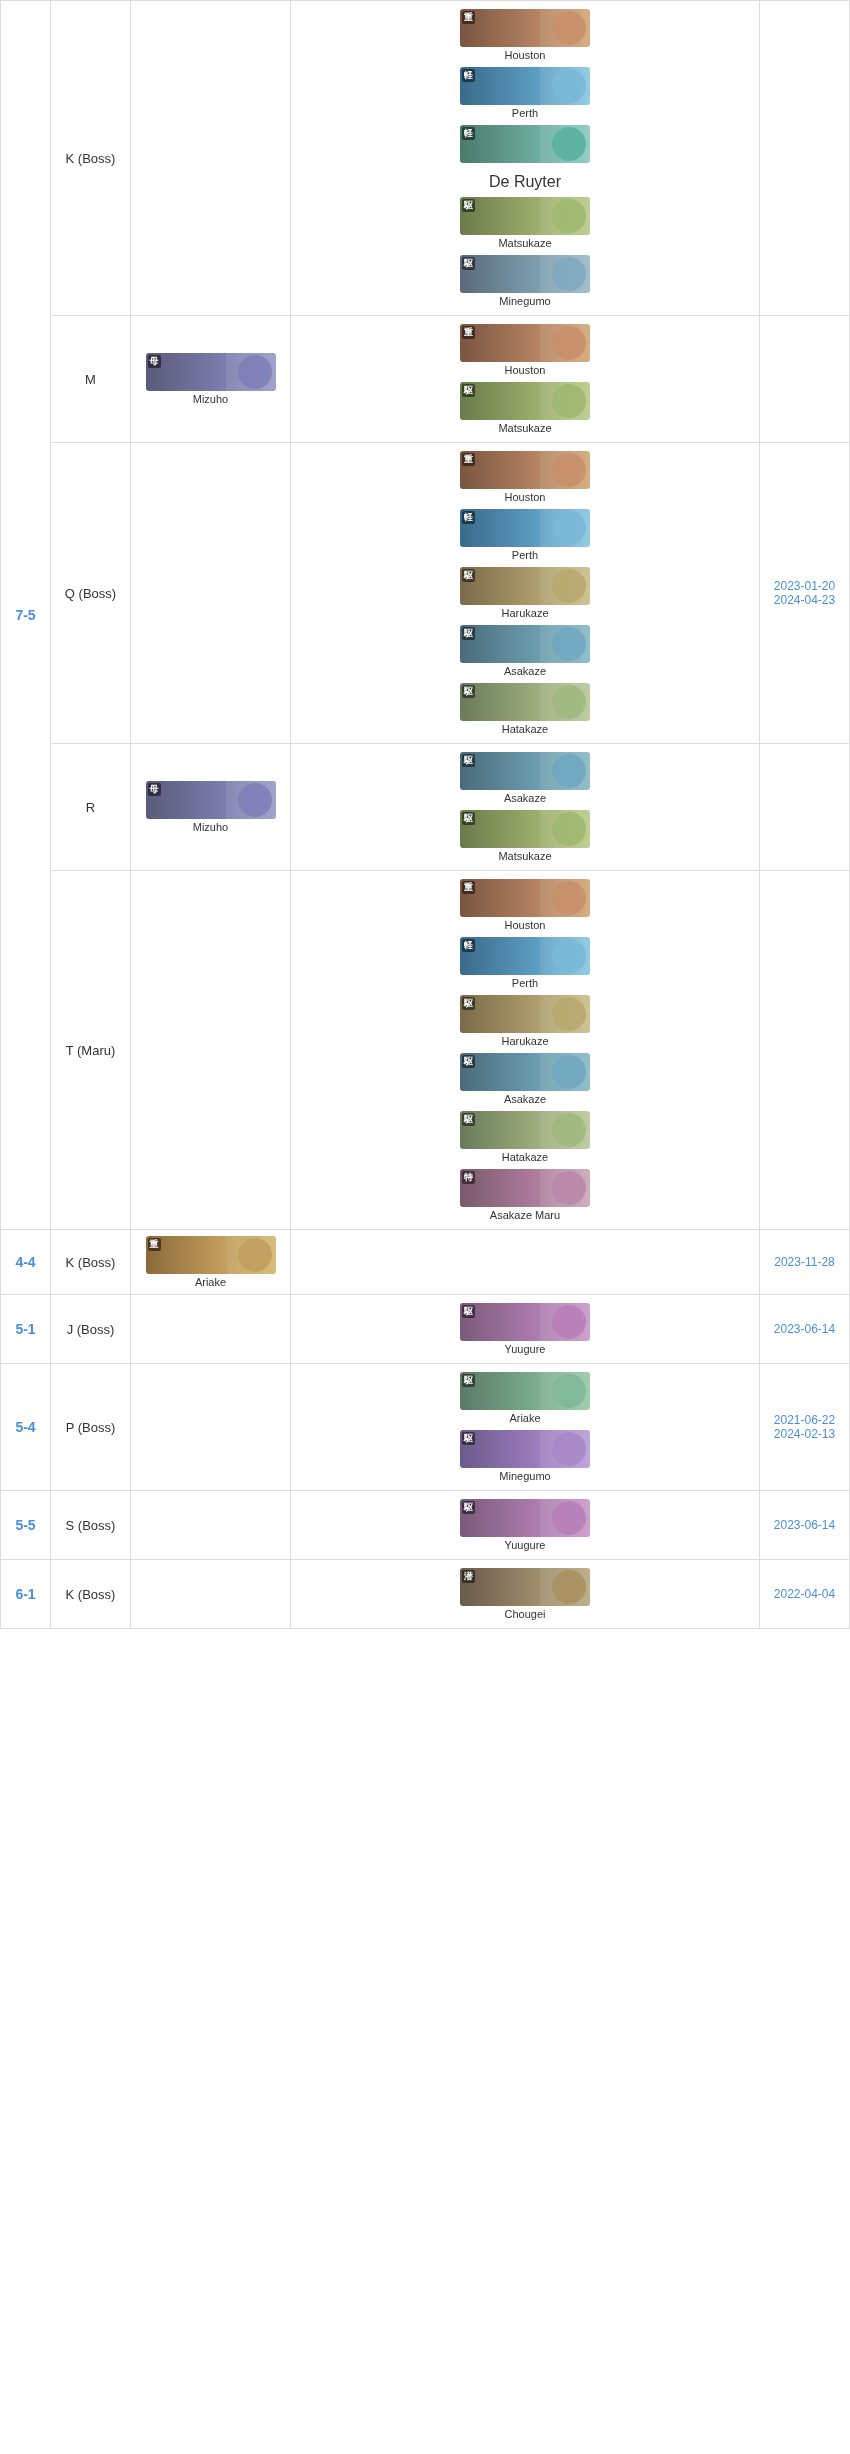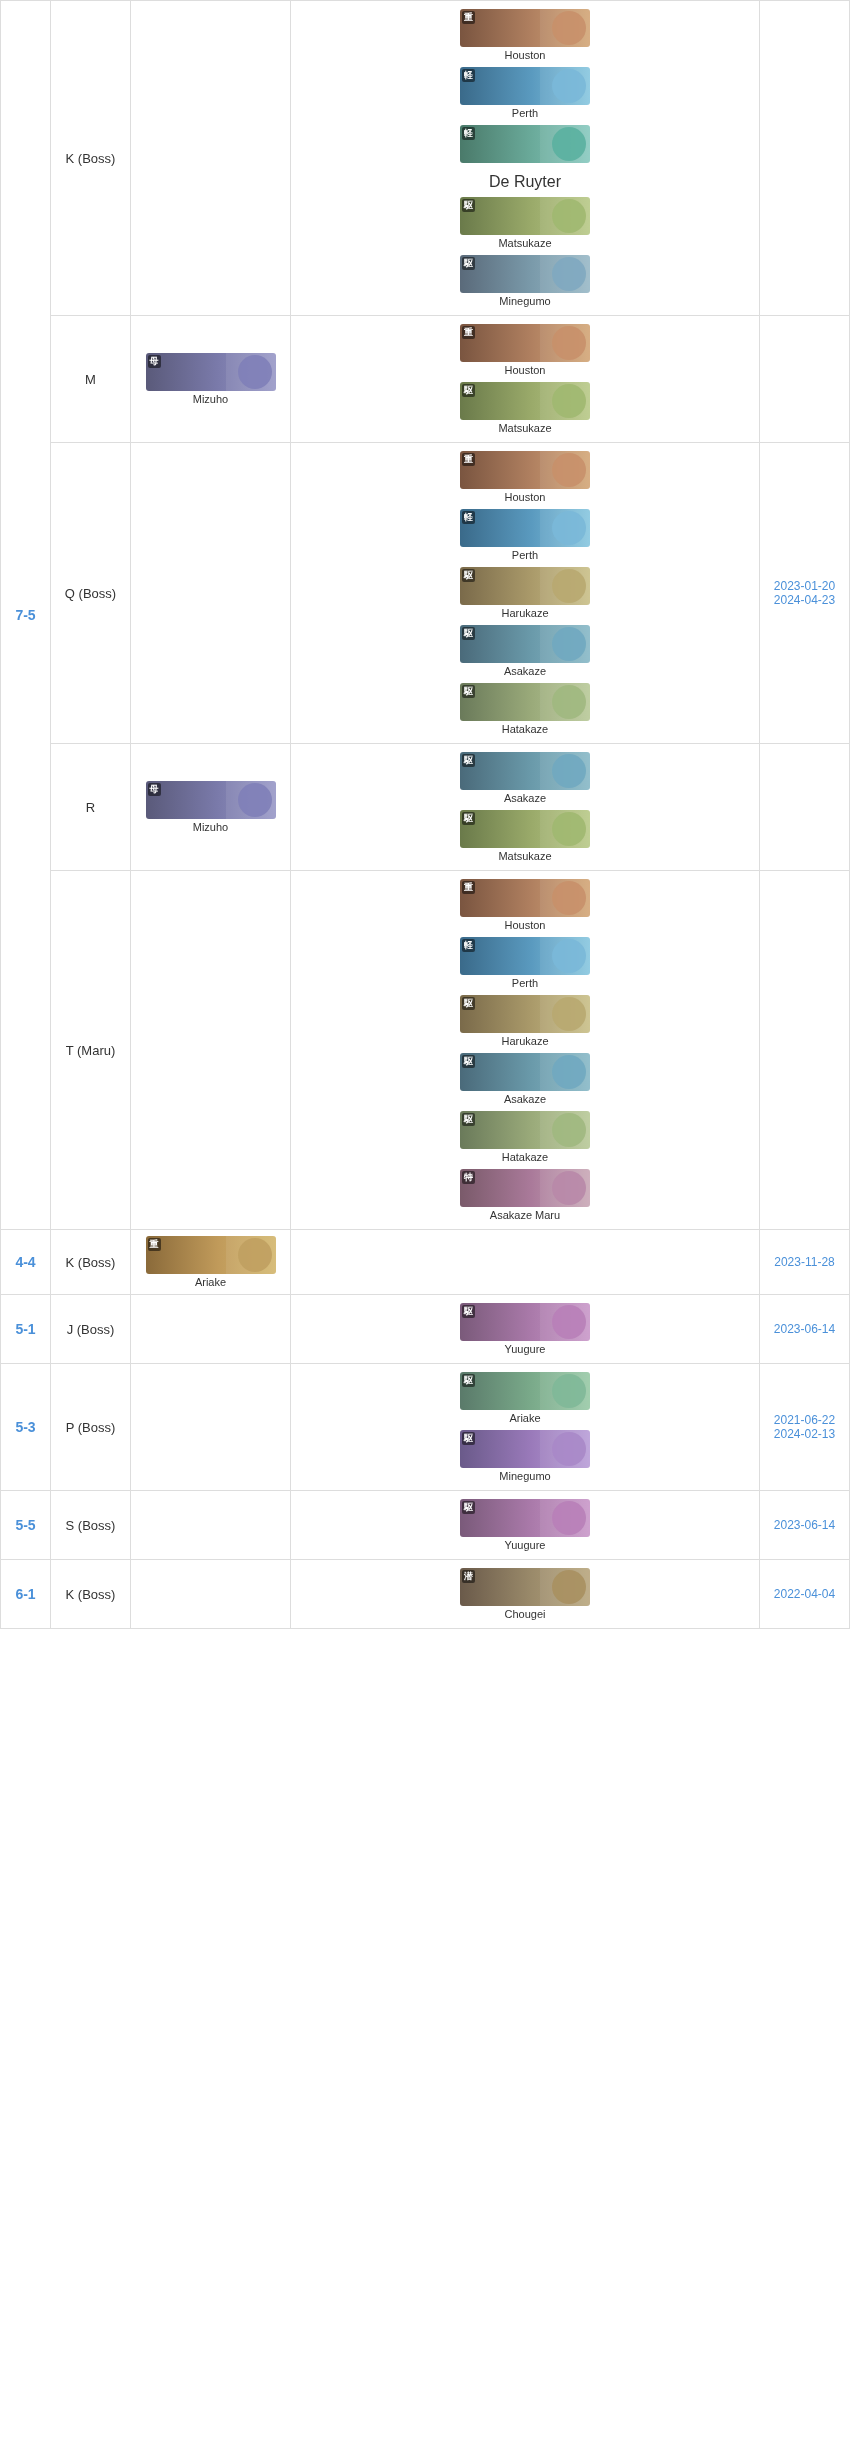--- a/index.html
+++ b/index.html
@@ -280,21 +280,21 @@
                 <div style="position: absolute; right: 0px; top: 0px; bottom: 0px; width: 50px; background: rgba(255, 255, 255, 0.08);"></div>
                 <div style="position: absolute; right: 4px; top: 2px; width: 34px; height: 34px; border-radius: 50%; background: rgb(184, 128, 184); opacity: 0.9;"></div>
               </div>
               <span style="font-size: 11px; color: rgb(51, 51, 51); margin-top: 2px;">Yuugure</span>
             </div>
           </div>
         </td>
         <td style="color: rgb(74, 144, 217); font-size: 12px; white-space: pre; vertical-align: middle; text-align: center; width: 90px;">2023-06-14</td>
       </tr>
       <tr>
-        <td style="color: rgb(74, 144, 217); font-weight: bold; font-size: 14px; width: 50px; vertical-align: middle;">5-3</td>
+        <td style="color: rgb(74, 144, 217); font-weight: bold; font-size: 14px; width: 50px; vertical-align: middle;">5-4</td>
         <td style="white-space: nowrap; font-size: 13px; width: 80px; vertical-align: middle;">P (Boss)</td>
         <td style="width: 160px; vertical-align: middle; text-align: center; padding: 6px;"></td>
         <td style="vertical-align: middle; text-align: center; padding: 6px;">
           <div style="display: flex; flex-direction: column; align-items: center; gap: 2px;">
             <div style="display: flex; flex-direction: column; align-items: center; margin: 2px 0px;">
               <div style="width: 130px; height: 38px; position: relative; border-radius: 3px; overflow: hidden; background: linear-gradient(90deg, rgb(90, 122, 106) 0%, rgb(122, 170, 138) 55%, rgb(154, 202, 168) 100%);">
                 <span style="position: absolute; left: 2px; top: 2px; font-size: 9px; color: rgb(255, 255, 255); background: rgba(0, 0, 0, 0.5); padding: 0px 2px; border-radius: 2px; z-index: 2; font-weight: bold;">駆</span>
                 <div style="position: absolute; right: 0px; top: 0px; bottom: 0px; width: 50px; background: rgba(255, 255, 255, 0.08);"></div>
                 <div style="position: absolute; right: 4px; top: 2px; width: 34px; height: 34px; border-radius: 50%; background: rgb(128, 184, 152); opacity: 0.9;"></div>
               </div>

